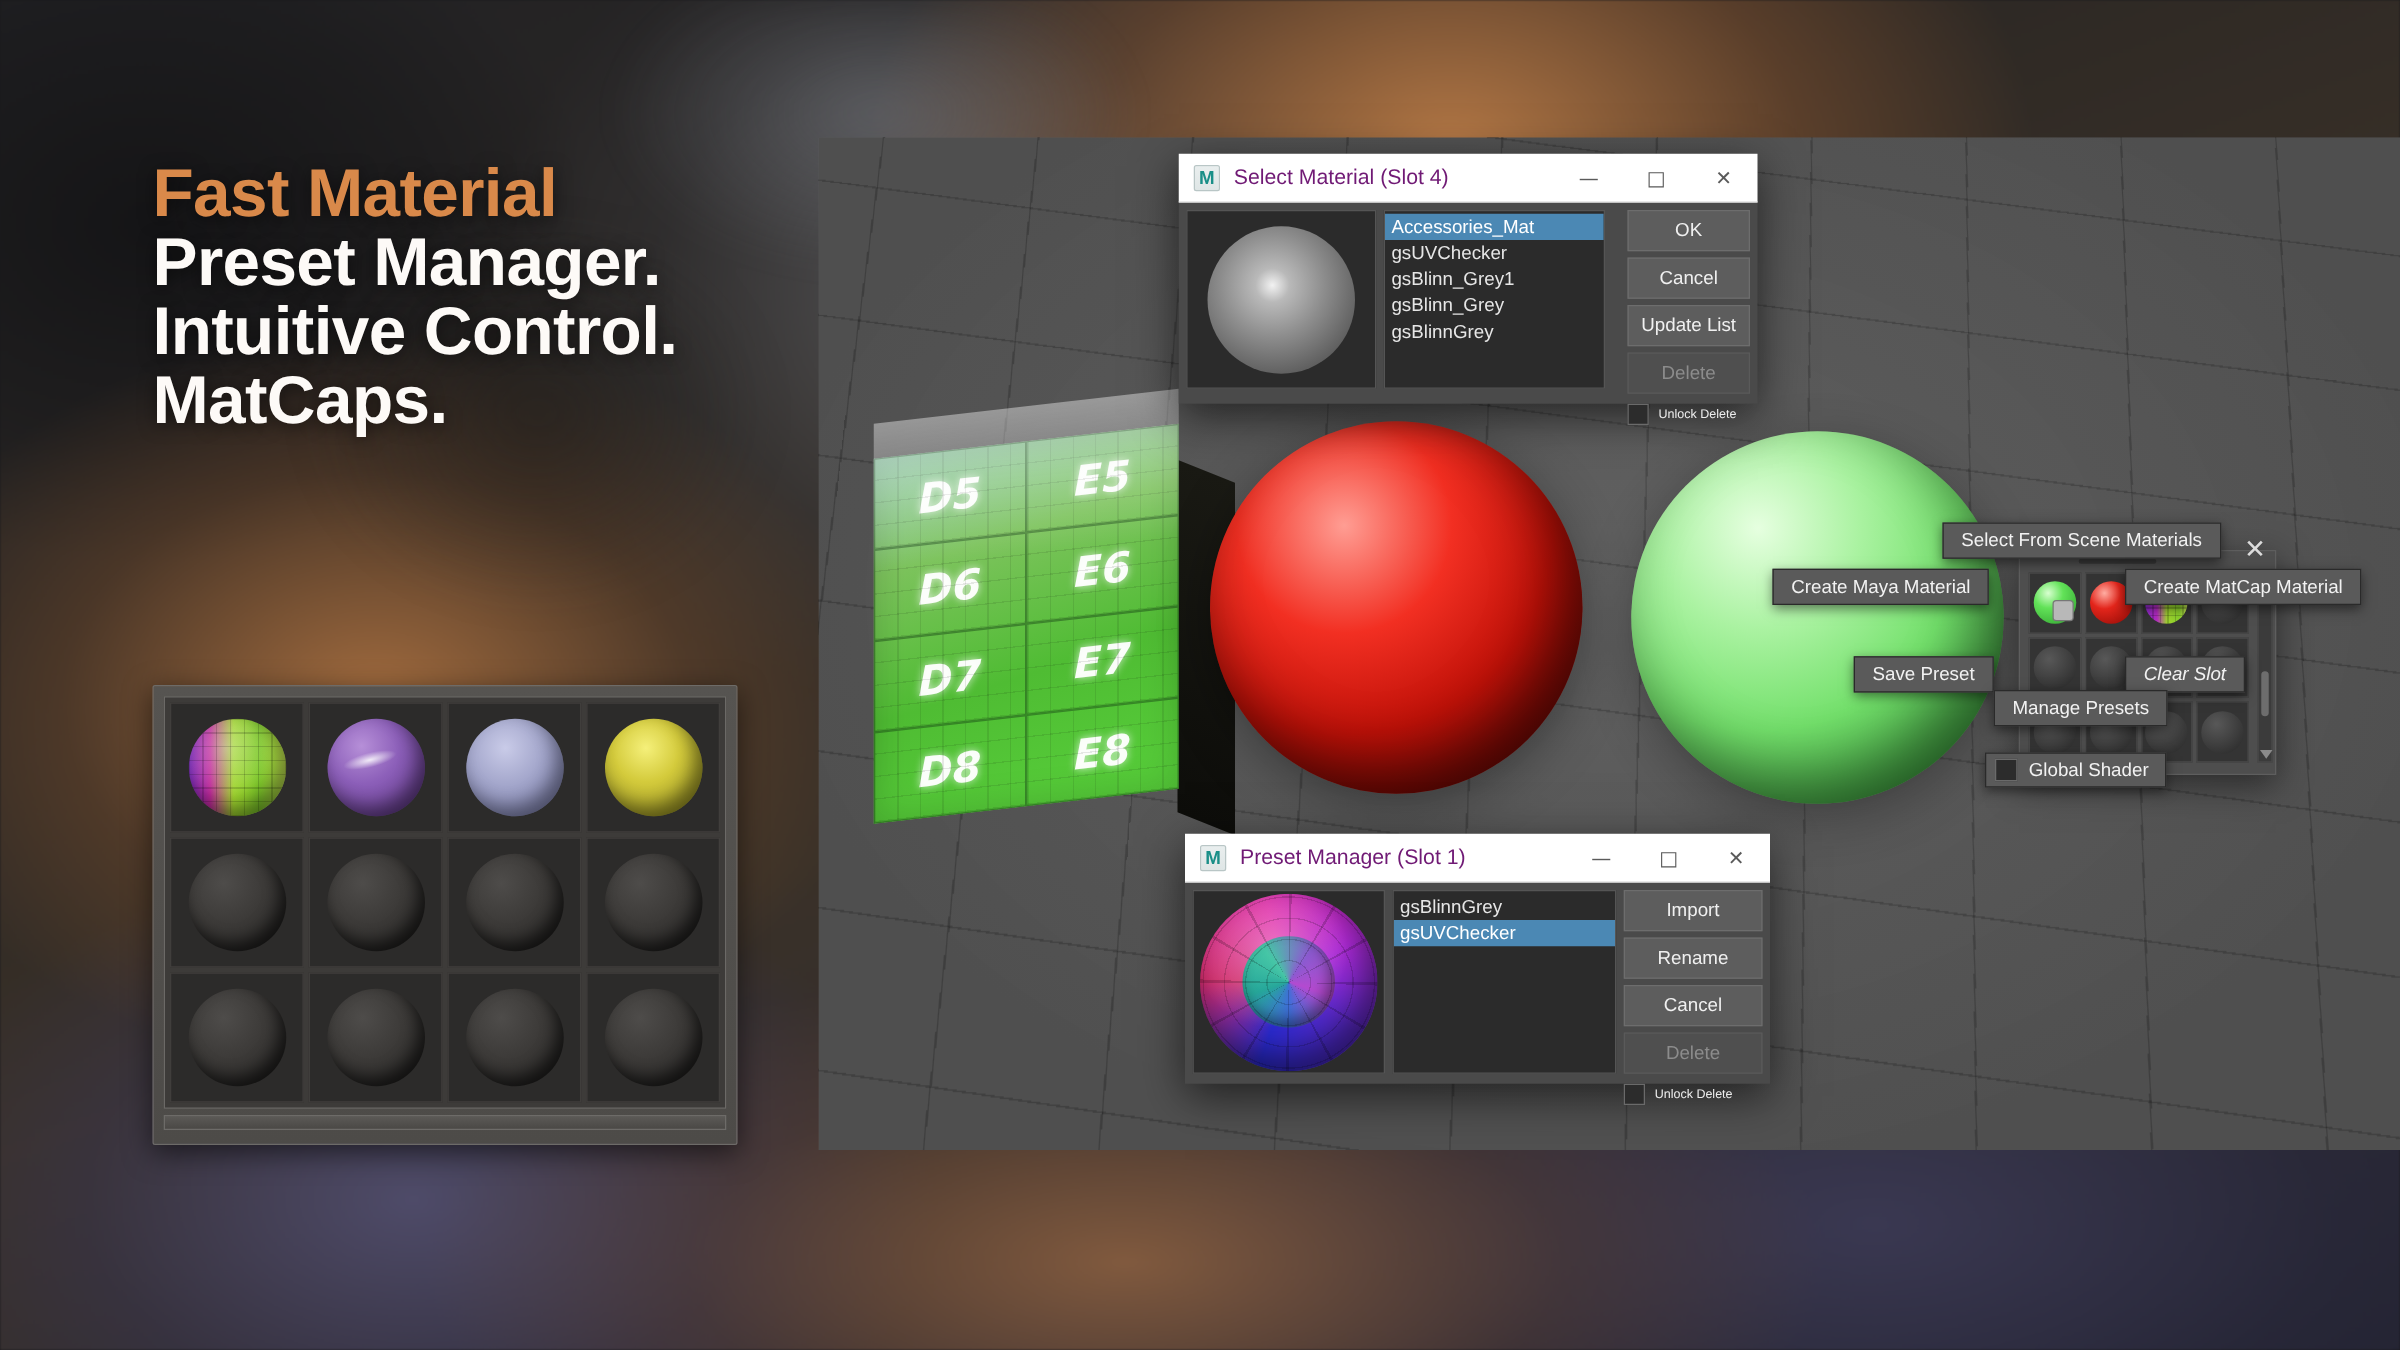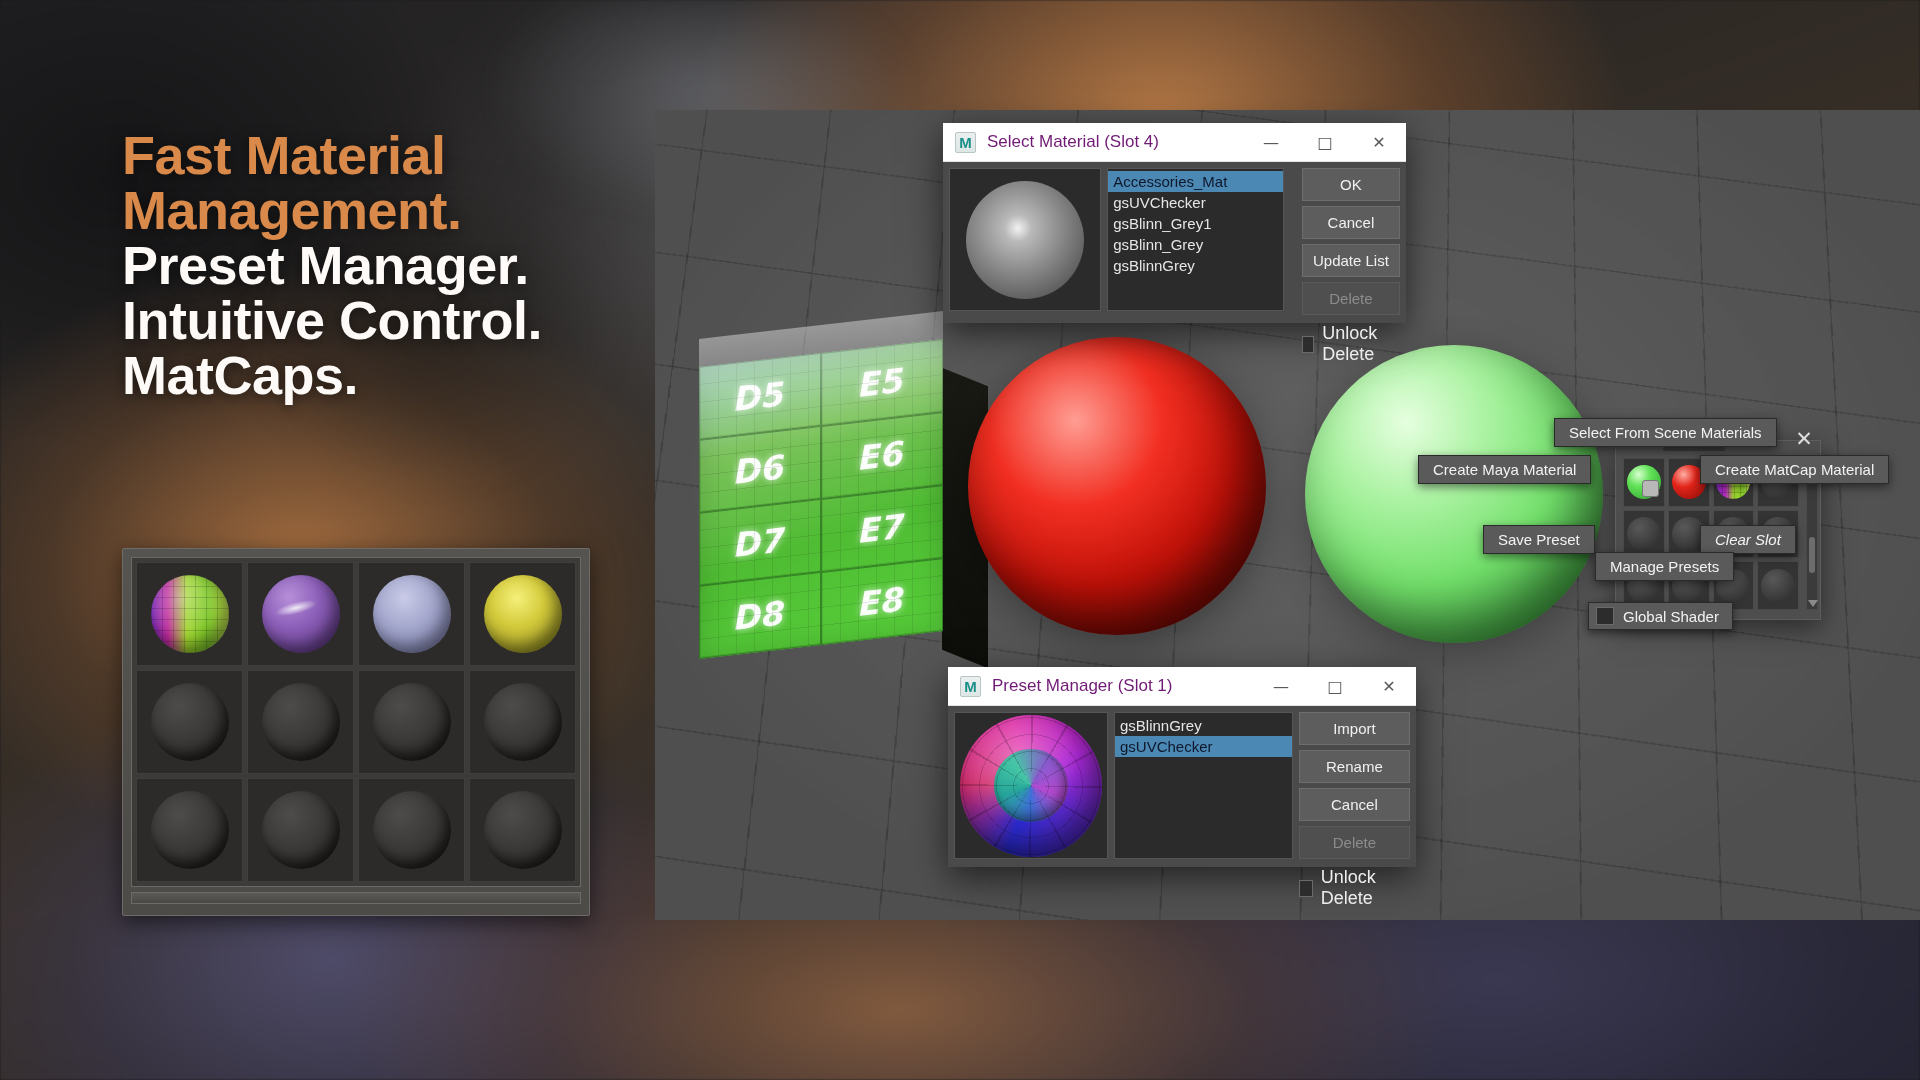--- a/index.html
+++ b/index.html
@@ -287,40 +287,40 @@
     padding: 2px 0;
     overflow: hidden;
   }
   .list-item {
     font-size: 15px;
     color: #e6e6e6;
     padding: 1px 5px;
     line-height: 19px;
     white-space: nowrap;
   }
-  .list-item.sel { background: #4b88b4; color: #0f172a; }
+  .list-item.sel { background: #4b88b4; color: #ffffff; }
 
   .btn-col { display: flex; flex-direction: column; gap: 5px; }
   .dlg-btn {
     background: #5d5d5d;
     border: 1px solid #6d6d6d;
     color: #f0f0f0;
     font-size: 15px;
     text-align: center;
     padding: 7px 0;
     cursor: pointer;
   }
   .dlg-btn.disabled { color: #8c8c8c; background: #4f4f4f; border-color: #5a5a5a; cursor: default; }
   .chk-row { display: flex; align-items: center; gap: 8px; padding-top: 3px; }
   .chk-box {
     width: 17px; height: 17px;
     background: #2c2c2c;
     border: 1px solid #6a6a6a;
   }
-  .chk-label { font-size: 18px; color: #ededed; }
+  .chk-label { font-size: 10px; color: #ededed; }
 
   
   .tool-root { position: absolute; left: 1615px; top: 440px; width: 206px; height: 180px; }
   .tool-bg {
     position: absolute; inset: 0;
     background: #4e4e4e;
     border: 1px solid #5e5e5e;
     box-shadow: 0 8px 26px rgba(0,0,0,0.5);
   }
   .tool-handle {
@@ -406,21 +406,20 @@
 </head>
 <body>
 
 <div id="stage">
 
   <div class="bg-base"></div>
   <div class="bg-haze"></div>
 
   <div class="headline">
     <div class="ln hl-accent">Fast Material</div>
-    <div class="ln hl-accent">Management.</div>
     <div class="ln hl-white">Preset Manager.</div>
     <div class="ln hl-white">Intuitive Control.</div>
     <div class="ln hl-white">MatCaps.</div>
   </div>
 
   <div class="slot-panel">
     <div class="slot-inner">
       <div class="slot-cell">
           <div class="ball matcap"></div>
         </div>

